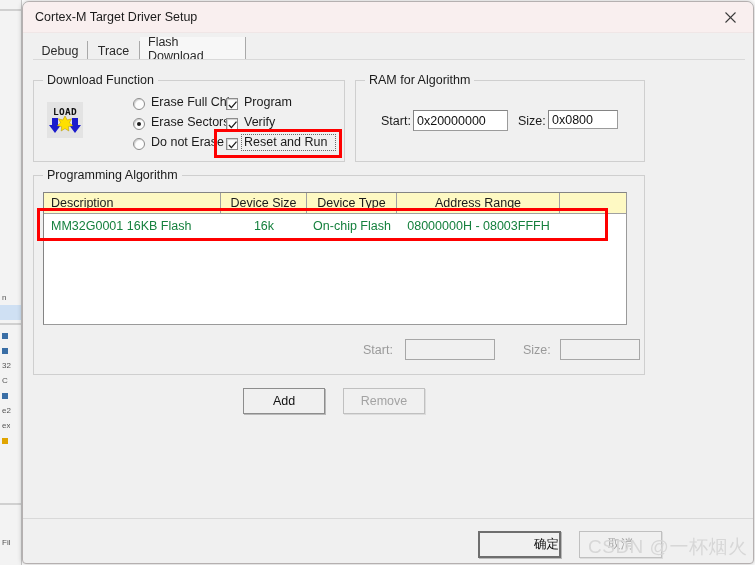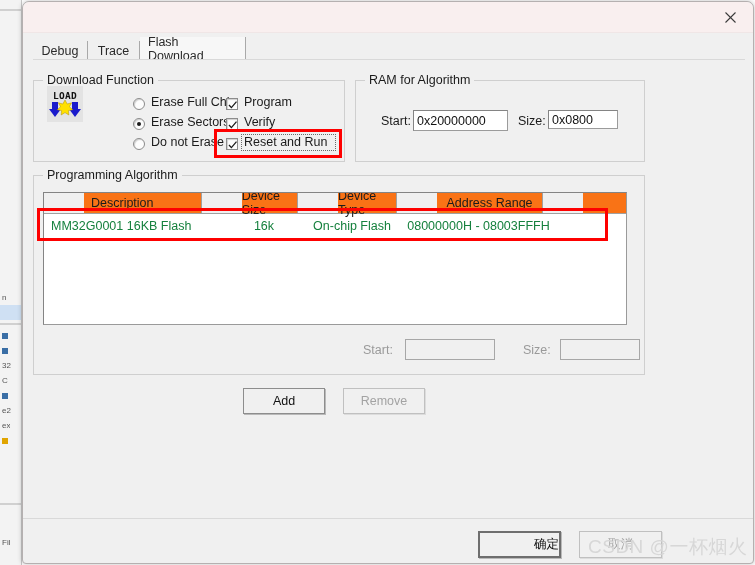--- a/index.html
+++ b/index.html
@@ -127,23 +127,22 @@
     background: #ffffff;
     border: 1px solid #9a9a9a;
     border-top-color: #848484; border-left-color: #848484;
     overflow: hidden;
   }
   .thead { display: flex; height: 21px; background: #f0f0f0; border-bottom: 1px solid #a0a0a0; }
   .th {
     display: flex; align-items: center; justify-content: center;
     font-size: 12.5px; color: #1b1b1b;
     border-right: 1px solid #a0a0a0;
-    background: #f97316;
+    background: #fef9c3;
     height: 100%;
-    margin-left: 40px;
   }
   .th.left { justify-content: flex-start; padding-left: 7px; }
   .th.last { border-right: none; }
   .trow { display: flex; height: 19px; align-items: center; }
   .td { font-size: 12.5px; color: #15803d; display: flex; align-items: center; height: 100%; }
   .td.left { padding-left: 7px; }
   .td.center { justify-content: center; }
 
   
   .btn {
@@ -225,20 +224,21 @@
     <div class="bg-strip" style="top:535px;">
       <div class="bg-tree-line">
           <span class="bg-txt">Fil</span>
         </div>
     </div>
   </div>
 
   <div class="dialog">
 
     <div class="titlebar">
+      <div class="title-text">Cortex-M Target Driver Setup</div>
       <div class="close-btn">
         <svg width="11" height="11" viewBox="0 0 11 11">
           <line x1="0.5" y1="0.5" x2="10.5" y2="10.5" stroke="#3a3a3a" stroke-width="1.1"></line>
           <line x1="10.5" y1="0.5" x2="0.5" y2="10.5" stroke="#3a3a3a" stroke-width="1.1"></line>
         </svg>
       </div>
     </div>
 
     <div class="tabstrip">
       <div class="tab" style="left:0px; width:55px;">
@@ -250,21 +250,21 @@
       <div class="tab active" style="left:107px; width:106px;">
         <span>Flash Download</span>
       </div>
     </div>
     <div class="tabs-underline"></div>
 
     <div class="group" style="left:10px; top:78px; width:312px; height:82px;">
       <div class="group-title">Download Function</div>
     </div>
 
-    <div class="load-icon" style="left:24px; top:84px;text-align:right;">
+    <div class="load-icon" style="left:24px; top:100px;text-align:right;">
       <svg width="36" height="36" viewBox="0 0 36 36">
         <rect x="0" y="0" width="36" height="36" fill="#e3e3e3"></rect>
         <text x="18" y="13" font-family="DejaVu Sans Mono, monospace" font-size="9.5" font-weight="bold" fill="#111" text-anchor="middle" letter-spacing="0.3">LOAD</text>
 
         <path d="M5 16 h6 v7 h3 l-6 8 l-6 -8 h3 z" fill="#1a1acc"></path>
 
         <path d="M25 16 h6 v7 h3 l-6 8 l-6 -8 h3 z" fill="#1a1acc"></path>
 
         <path d="M18 14 l2.2 4.0 l4.4 -1.2 l-2.2 4.0 l3.4 2.9 l-4.4 0.9 l0.4 4.4 l-3.8 -2.4 l-3.8 2.4 l0.4 -4.4 l-4.4 -0.9 l3.4 -2.9 l-2.2 -4.0 l4.4 1.2 z" fill="#ffe000" stroke="#b09000" stroke-width="0.5"></path>
       </svg>

